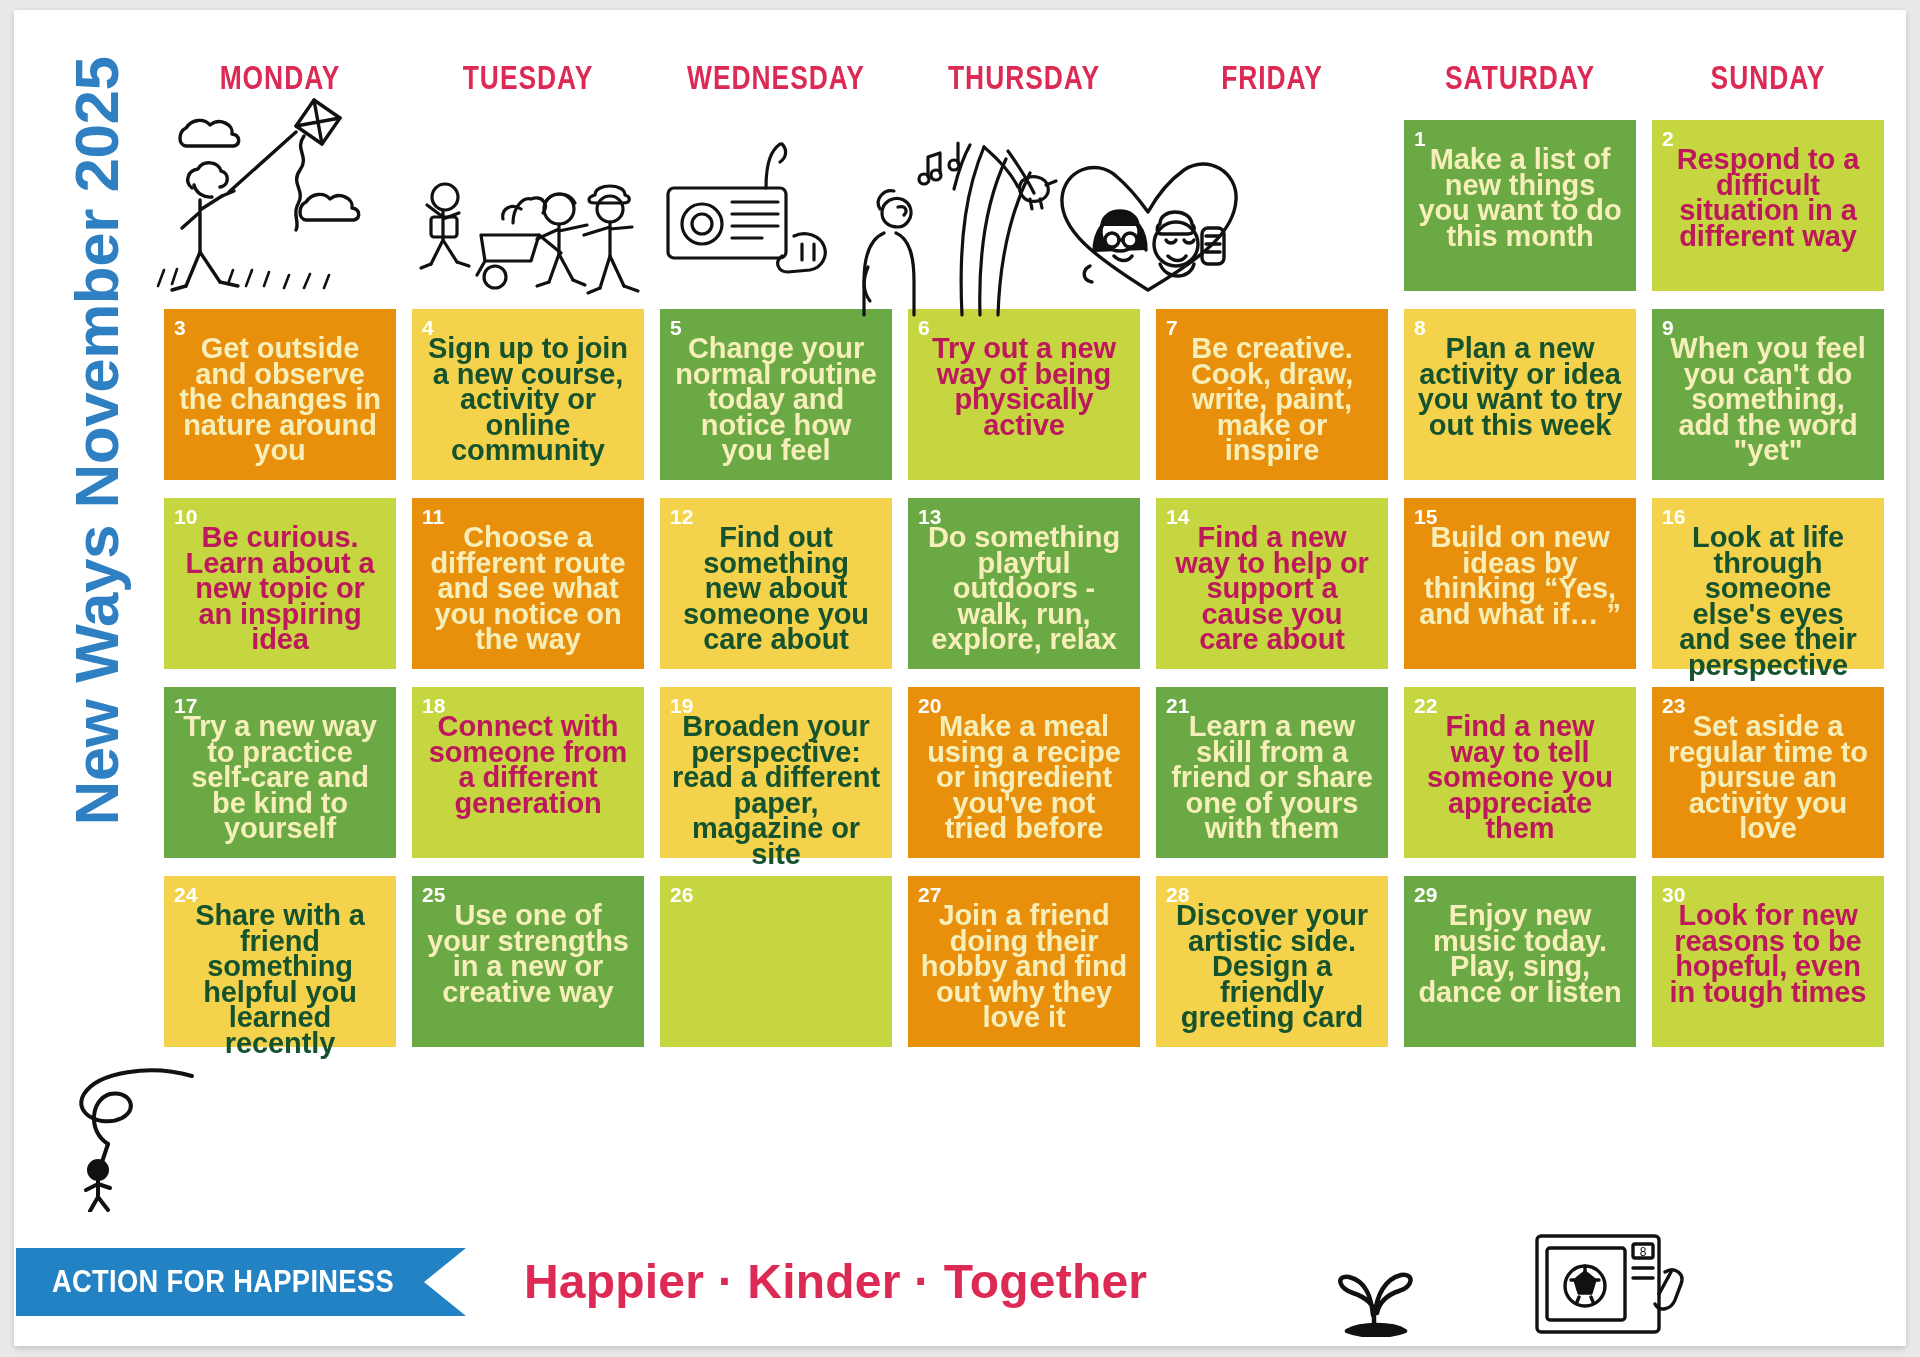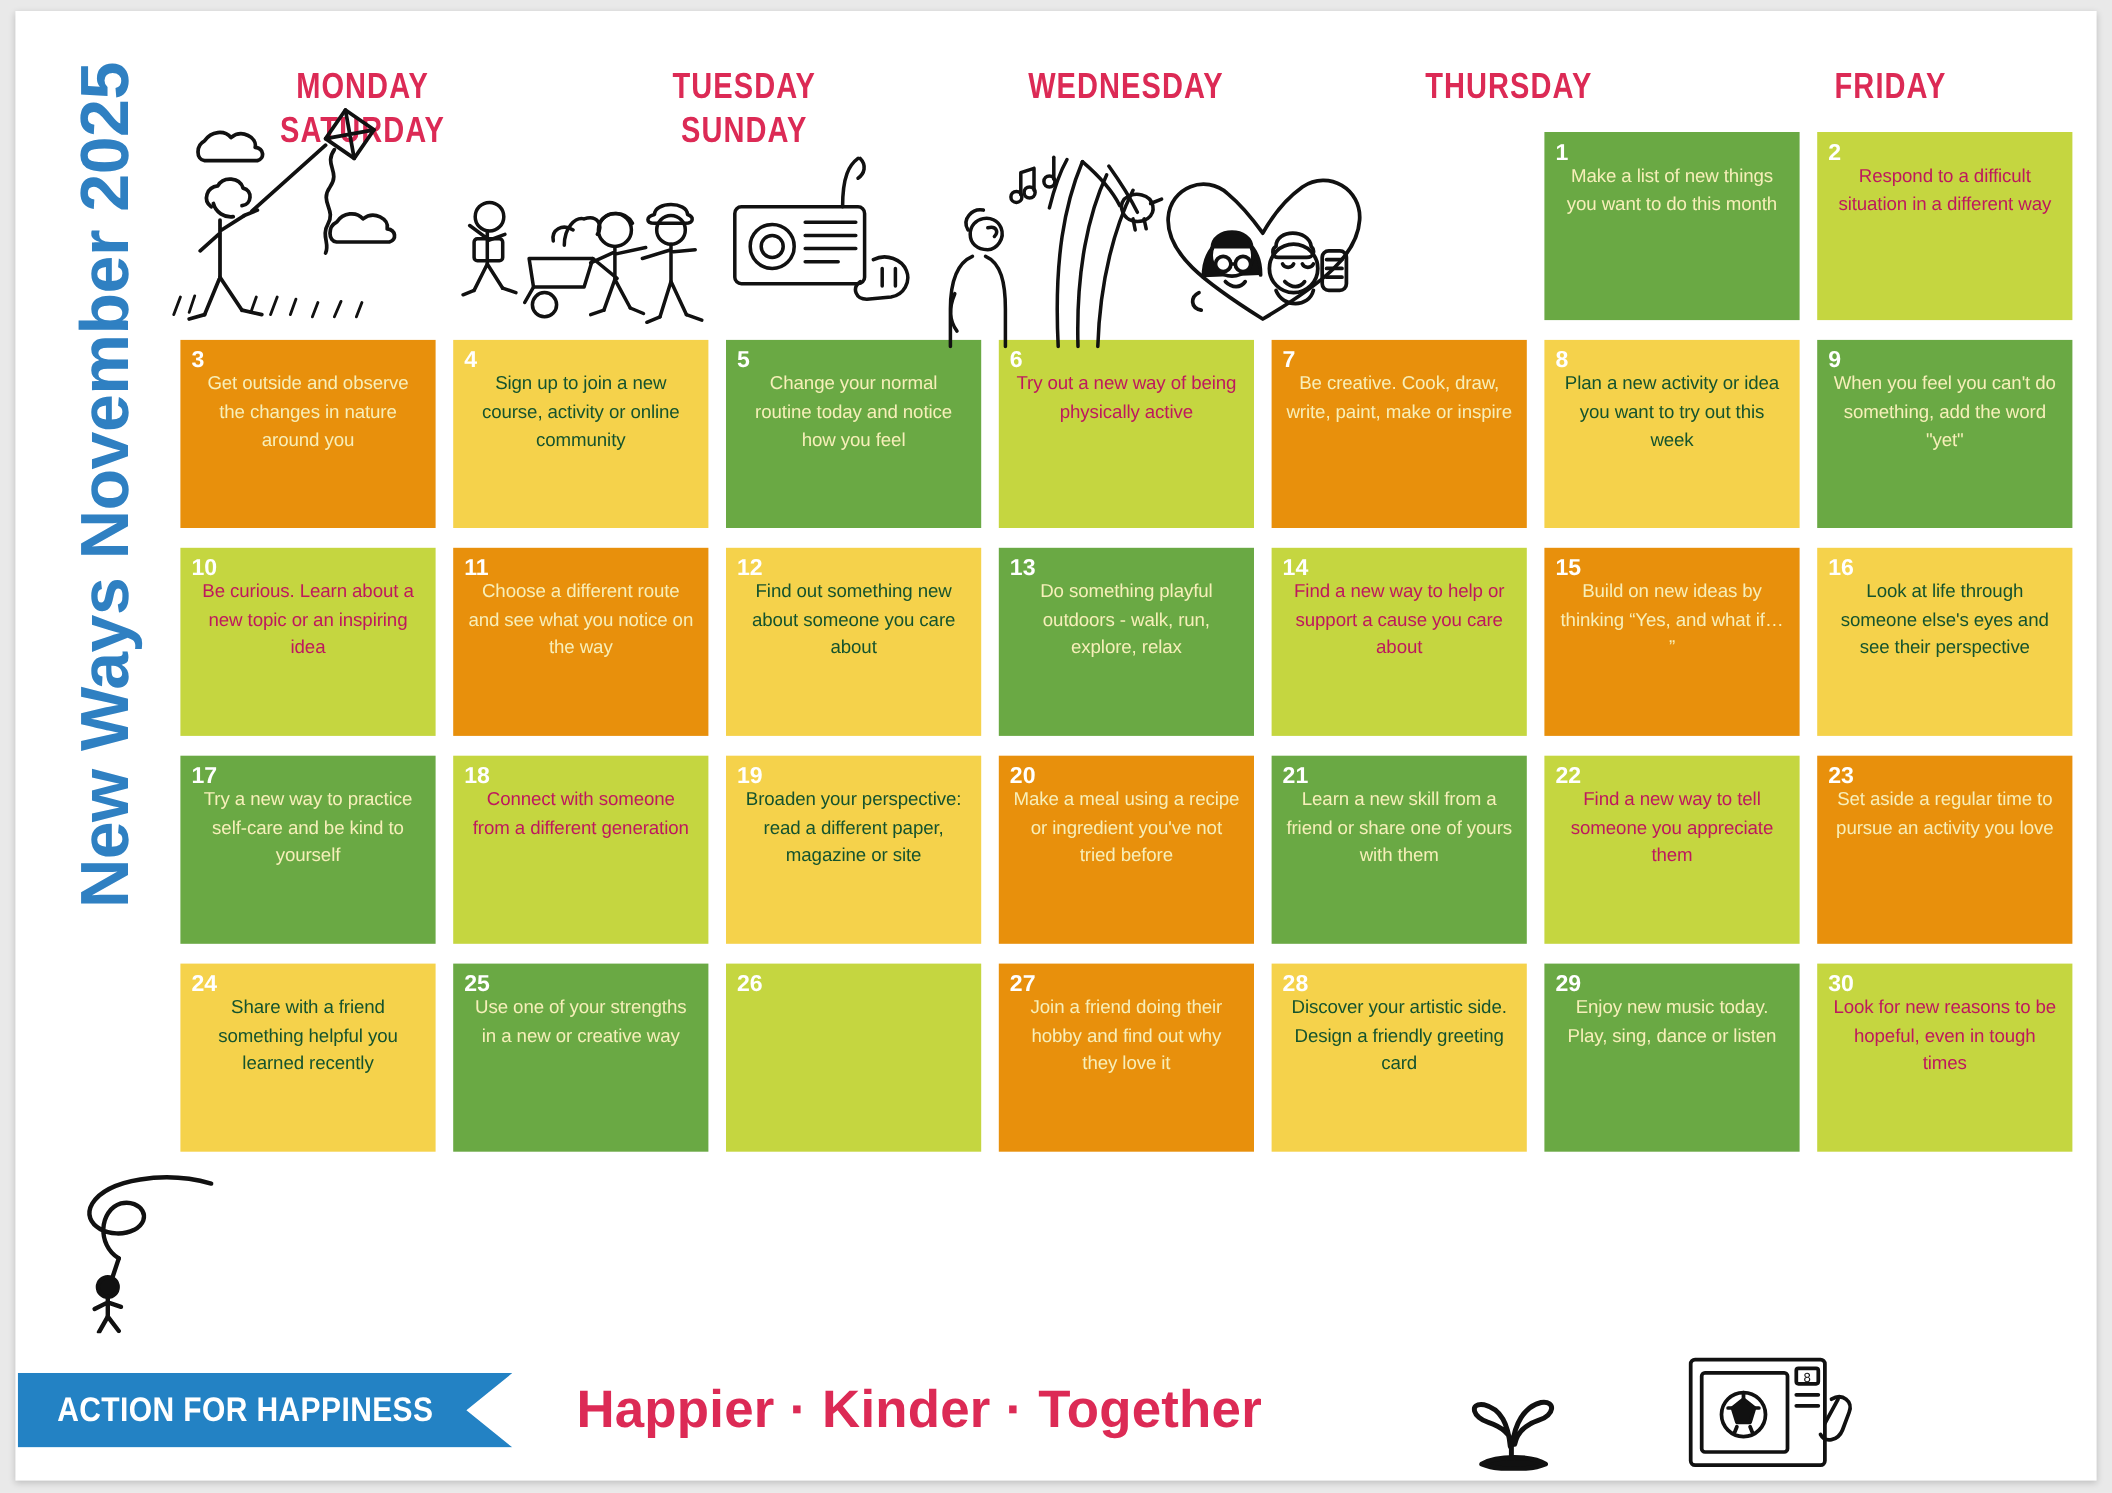--- a/index.html
+++ b/index.html
@@ -34,21 +34,21 @@
   }
 
   
   .grid-wrap {
     position: absolute;
     left: 150px; top: 48px;
     width: 1720px; height: 1190px;
   }
   .dayhead-row {
     display: grid;
-    grid-template-columns: repeat(5, 1fr);
+    grid-template-columns: repeat(7, 1fr);
     column-gap: 16px;
     height: 52px;
   }
   .dayhead {
     text-align: center;
     color: #dc2a55;
     font-size: 33px;
     font-weight: 700;
     letter-spacing: 1.2px;
     transform: scaleX(0.80);
@@ -80,22 +80,22 @@
     line-height: 22px;
     color: #ffffff;
     align-self: flex-start;
   }
   .celltext {
     flex: 1;
     display: flex;
     align-items: flex-start;
     justify-content: center;
     text-align: center;
-    font-size: 17px;
-    font-weight: 400;
+    font-size: 29px;
+    font-weight: 700;
     line-height: 25.5px;
     padding: 0 2px;
     margin-top: -3px;
     letter-spacing: -0.1px;
   }
 
   
   .bg-darkgreen { background: #6aa944; }
   .bg-limegreen { background: #c5d640; }
   .bg-yellow    { background: #f5d24b; }

